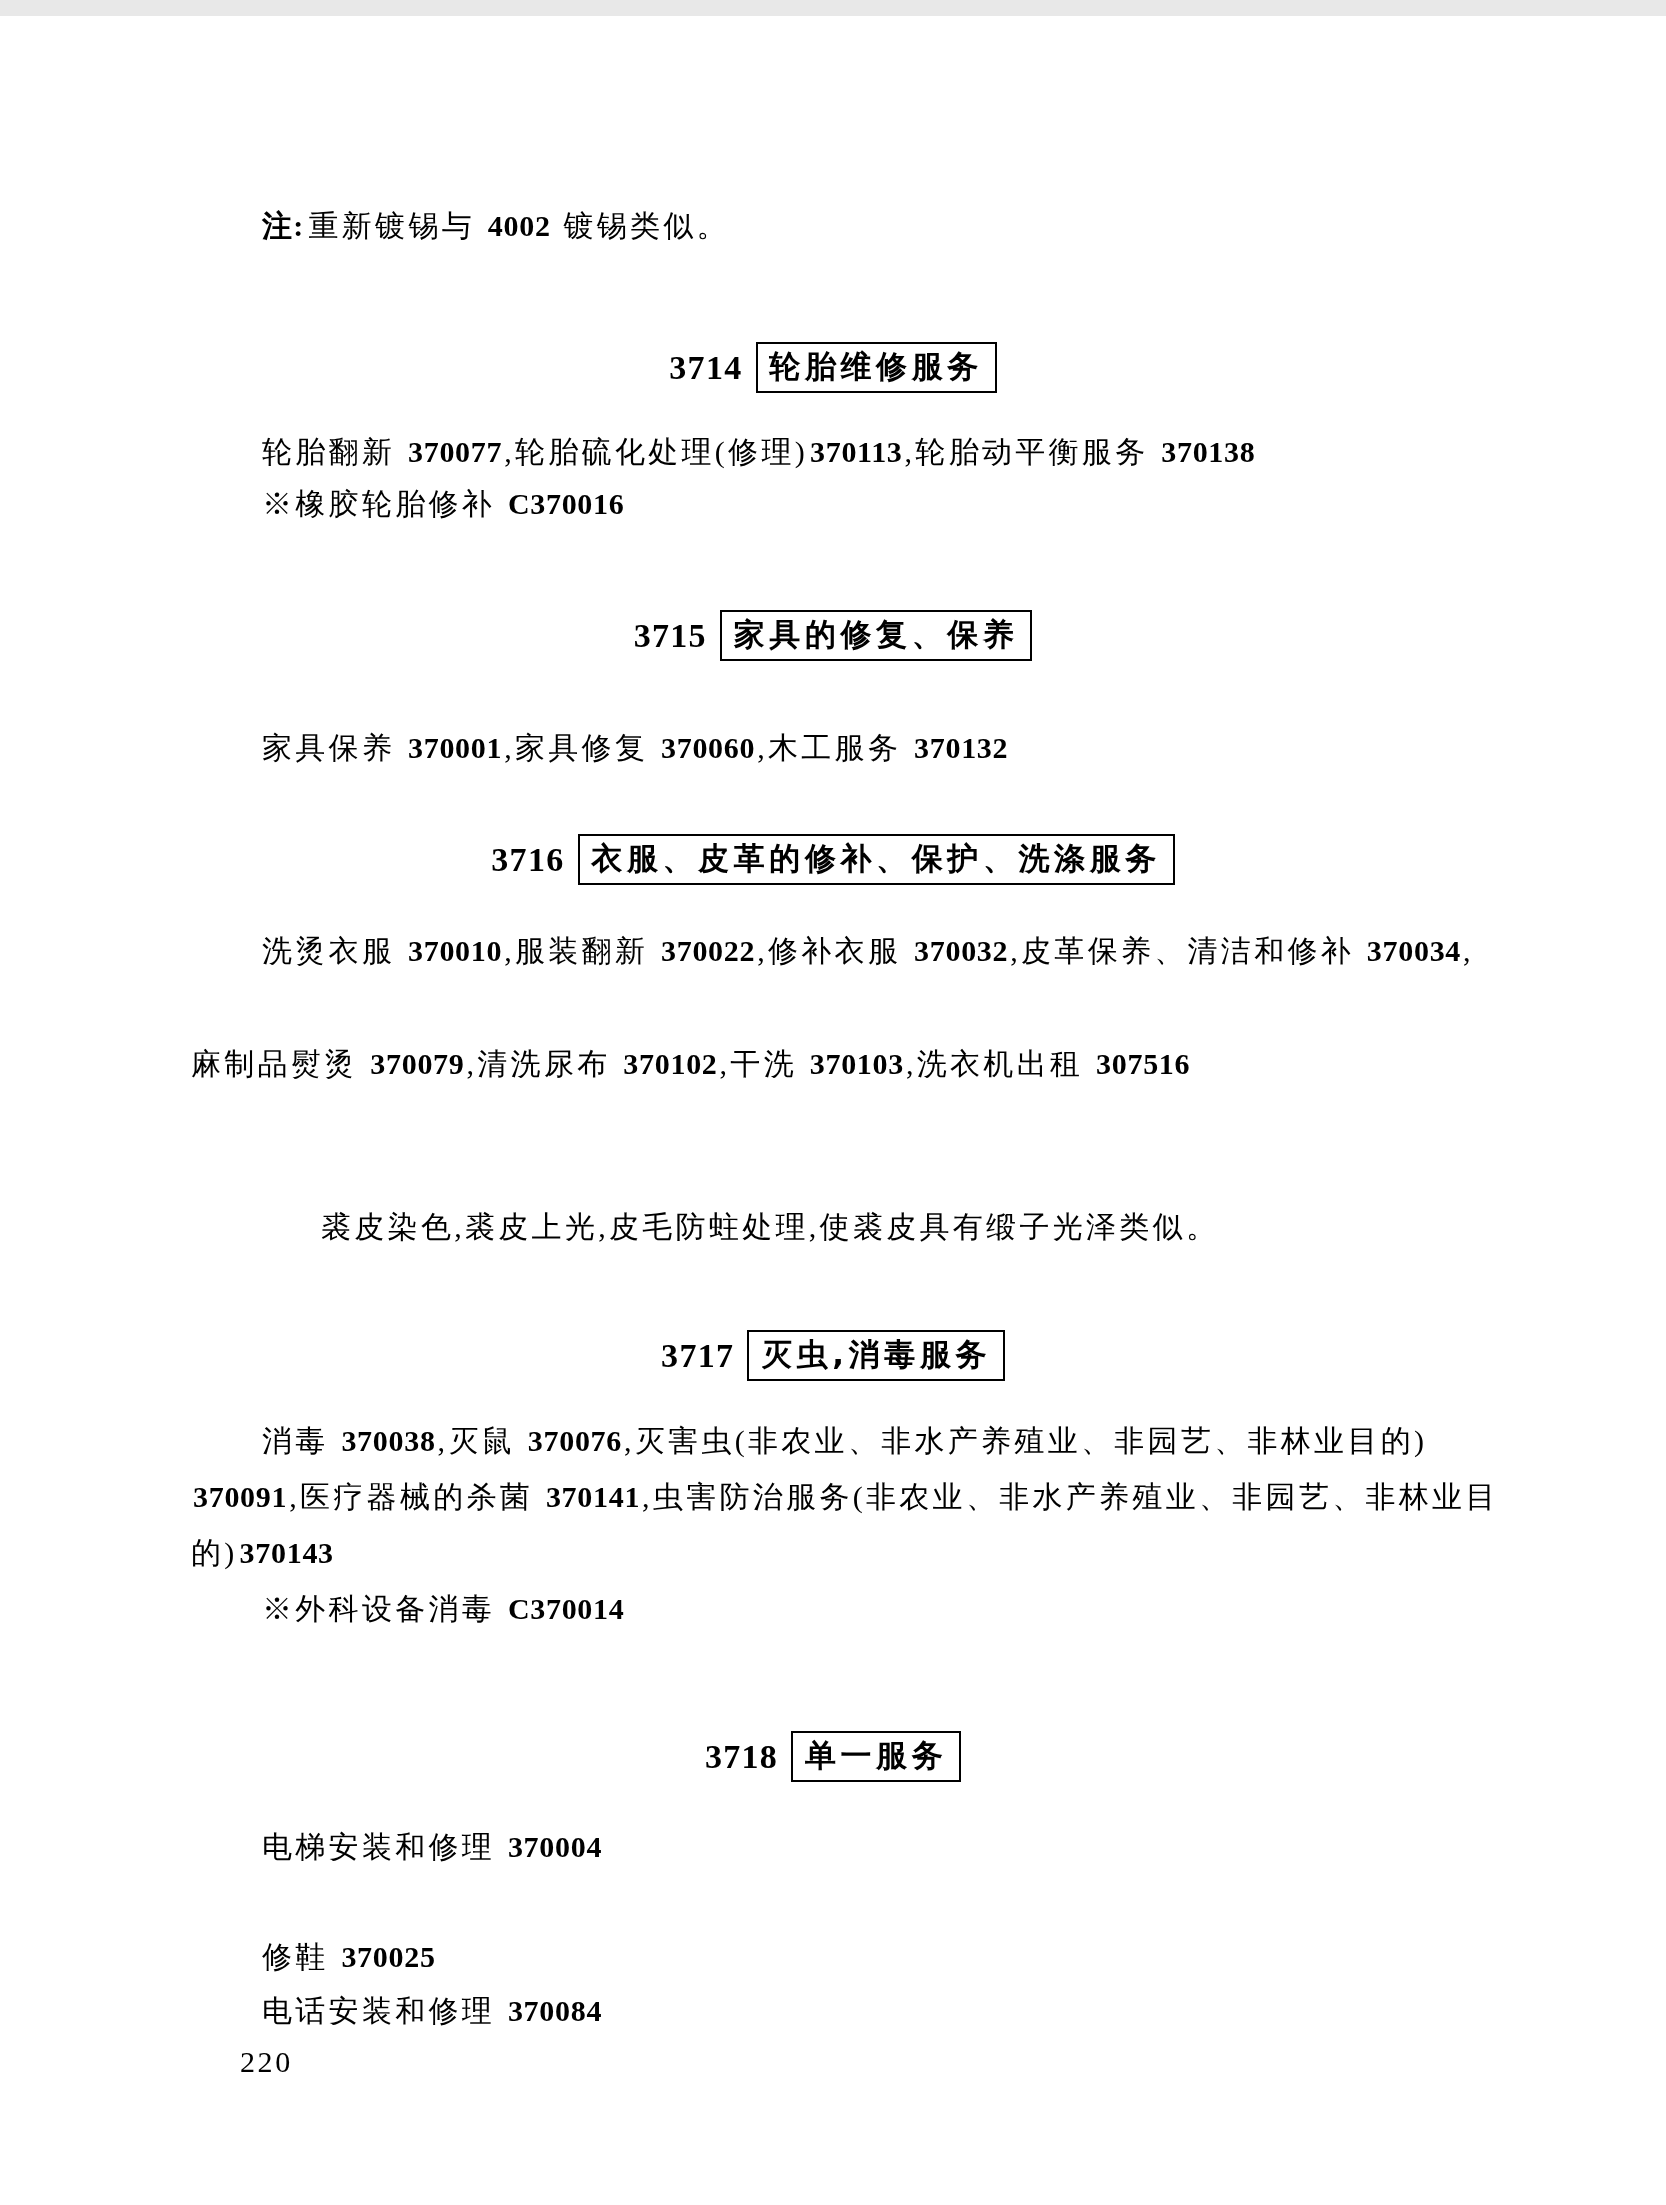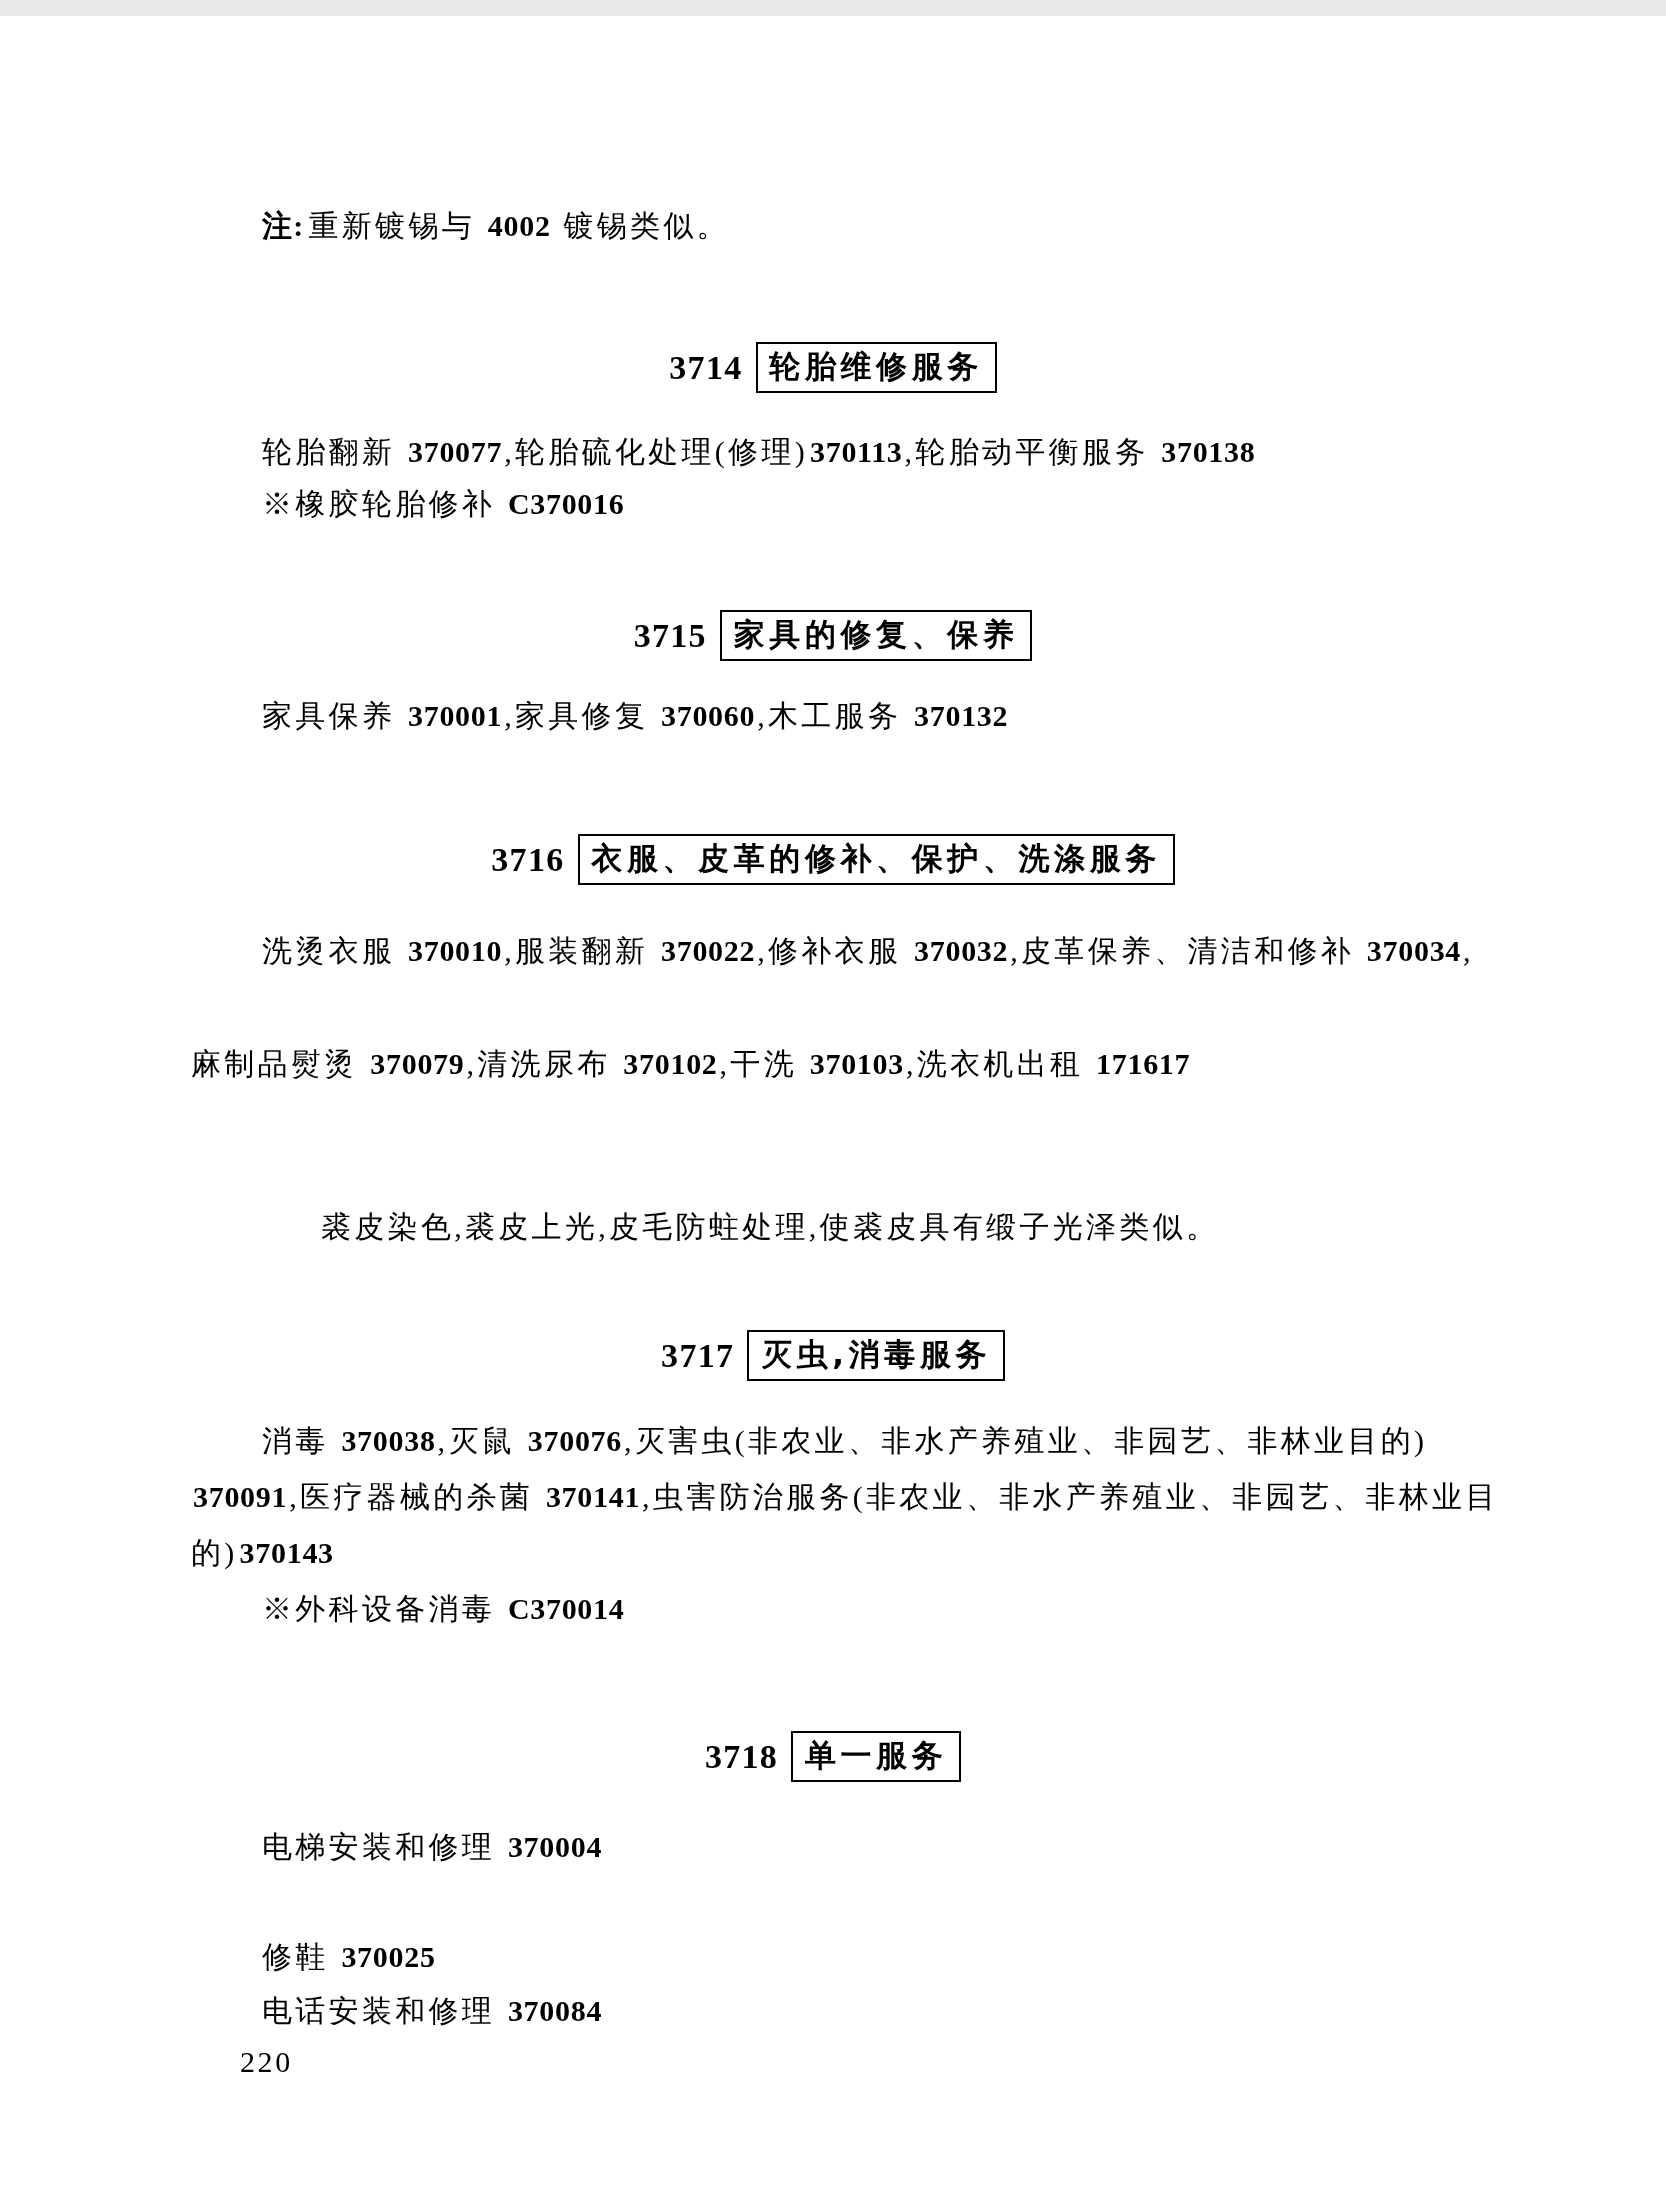--- a/index.html
+++ b/index.html
@@ -63,28 +63,28 @@
     <span class="hnum">3714</span>
     <span class="hbox">轮胎维修服务</span>
   </div>
   <div class="ln indent" style="top:416px">轮胎翻新 <b>370077</b>,轮胎硫化处理(修理)<b>370113</b>,轮胎动平衡服务 <b>370138</b></div>
   <div class="ln indent" style="top:468px">※橡胶轮胎修补 <b>C370016</b></div>
 
   <div class="heading" style="top:594px">
     <span class="hnum">3715</span>
     <span class="hbox">家具的修复、保养</span>
   </div>
-  <div class="ln indent" style="top:680px">家具保养 <b>370001</b>,家具修复 <b>370060</b>,木工服务 <b>370132</b></div>
+  <div class="ln indent" style="top:712px">家具保养 <b>370001</b>,家具修复 <b>370060</b>,木工服务 <b>370132</b></div>
 
   <div class="heading" style="top:818px">
     <span class="hnum">3716</span>
     <span class="hbox">衣服、皮革的修补、保护、洗涤服务</span>
   </div>
   <div class="ln indent" style="top:915px">洗烫衣服 <b>370010</b>,服装翻新 <b>370022</b>,修补衣服 <b>370032</b>,皮革保养、清洁和修补 <b>370034</b>,</div>
-  <div class="ln flush" style="top:1028px">麻制品熨烫 <b>370079</b>,清洗尿布 <b>370102</b>,干洗 <b>370103</b>,洗衣机出租 <b>171617</b></div>
+  <div class="ln flush" style="top:1028px">麻制品熨烫 <b>370079</b>,清洗尿布 <b>370102</b>,干洗 <b>370103</b>,洗衣机出租 <b>307516</b></div>
 
   <div class="ln notecont" style="top:1191px">裘皮染色,裘皮上光,皮毛防蛀处理,使裘皮具有缎子光泽类似。</div>
 
   <div class="heading" style="top:1314px">
     <span class="hnum">3717</span>
     <span class="hbox">灭虫,消毒服务</span>
   </div>
   <div class="ln indent" style="top:1405px">消毒 <b>370038</b>,灭鼠 <b>370076</b>,灭害虫(非农业、非水产养殖业、非园艺、非林业目的)</div>
   <div class="ln flush" style="top:1461px"><b>370091</b>,医疗器械的杀菌 <b>370141</b>,虫害防治服务(非农业、非水产养殖业、非园艺、非林业目</div>
   <div class="ln flush" style="top:1517px">的)<b>370143</b></div>

